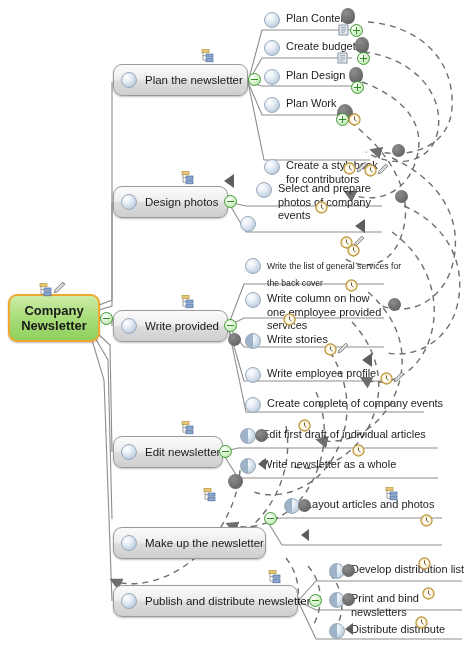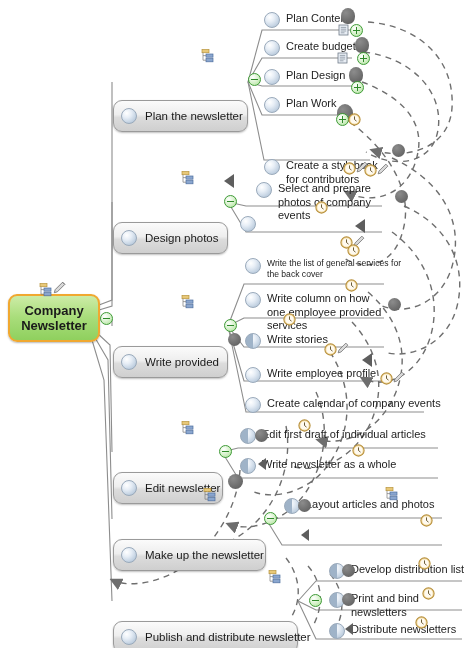--- a/index.html
+++ b/index.html
@@ -32,36 +32,35 @@
     position:absolute;
     box-sizing:border-box;
     border:1px solid #9a9a9a;
     border-radius:9px;
     background:linear-gradient(180deg,#fbfbfb 0%,#eeeeee 45%,#dcdcdc 55%,#cfcfcf 100%);
     box-shadow:0 1px 2px rgba(0,0,0,.25);
     display:flex;align-items:center;
     color:#1a1a1a;
     font-size:11.5px;
     white-space:nowrap;
-    margin-top:36px;
   }
   .branch-node .bullet{margin-left:7px;margin-right:8px;flex:0 0 auto;}
   .branch-node .btxt{flex:1 1 auto;text-align:center;padding-right:10px;}
 
   
   .leaf{
     position:absolute;
     display:flex;
     align-items:flex-start;
     font-size:11px;
     color:#1d1d1d;
     line-height:13.5px;
   }
   .leaf .ltxt{padding-left:6px;white-space:pre-line;}
-  .leaf.small .ltxt{font-size:8.6px;line-height:11px;}
+  .leaf.small .ltxt{font-size:8.6px;line-height:17px;}
 
   
   .bullet{
     width:16px;height:16px;border-radius:50%;
     background:radial-gradient(circle at 34% 30%,#ffffff 0%,#e7eef6 34%,#c3d2e2 70%,#9fb3c8 100%);
     border:1px solid #9aaabb;
     box-sizing:border-box;
     flex:0 0 auto;
   }
   .bullet.half{
@@ -382,21 +381,21 @@
   <div class="leaf" style="left:245px;top:367px;">
     <span class="bullet"></span>
     <span class="ltxt">Write employee profile</span>
   </div>
   <div class="leaf" style="left:245px;top:333px;">
     <span class="bullet half"></span>
     <span class="ltxt">Write stories</span>
   </div>
   <div class="leaf" style="left:245px;top:397px;">
     <span class="bullet"></span>
-    <span class="ltxt">Create calendar of company events</span>
+    <span class="ltxt">Create complete of company events</span>
   </div>
 
   <div class="clockicon" style="left:347px;top:243px;">
     <svg width="13" height="13" viewBox="0 0 13 13">
         <circle cx="6.5" cy="6.5" r="5.6" fill="#f6e2b0" stroke="#b8903c" stroke-width="1.1"></circle>
         <circle cx="6.5" cy="6.5" r="4" fill="#fffaf0"></circle>
         <path d="M6.5,6.5 L6.5,3.4 M6.5,6.5 L8.5,8.1" stroke="#5a4a20" stroke-width=".9" fill="none"></path>
       </svg>
   </div>
   <div class="clockicon" style="left:345px;top:278px;">
@@ -475,21 +474,21 @@
   <div style="position:absolute;left:258px;top:458px;width:0;height:0;border-top:6px solid transparent;border-bottom:6px solid transparent;border-right:8px solid #5e5e5e;"></div>
   <div class="clockicon" style="left:352px;top:443px;">
     <svg width="13" height="13" viewBox="0 0 13 13">
         <circle cx="6.5" cy="6.5" r="5.6" fill="#f6e2b0" stroke="#b8903c" stroke-width="1.1"></circle>
         <circle cx="6.5" cy="6.5" r="4" fill="#fffaf0"></circle>
         <path d="M6.5,6.5 L6.5,3.4 M6.5,6.5 L8.5,8.1" stroke="#5a4a20" stroke-width=".9" fill="none"></path>
       </svg>
   </div>
   <div class="dotico" style="left:228px;top:474px;width:15px;height:15px;"></div>
 
-  <div class="branch-node" style="left:113px;top:503px;width:153px;height:32px;">
+  <div class="branch-node" style="left:113px;top:527px;width:153px;height:32px;">
     <span class="bullet"></span>
     <span class="btxt">Make up the newsletter</span>
   </div>
   <div class="orgicon" style="left:200px;top:488px;">
     <svg width="17" height="14" viewBox="0 0 17 14">
       <rect x="4" y="0.5" width="7" height="3.2" fill="#e8c878" stroke="#b8953c" stroke-width=".7"></rect>
       <rect x="8" y="5" width="7" height="3.2" fill="#8aa6cf" stroke="#4f6f9f" stroke-width=".7"></rect>
       <rect x="8" y="9.6" width="7" height="3.2" fill="#8aa6cf" stroke="#4f6f9f" stroke-width=".7"></rect>
       <path d="M5,3.7 L5,11.2 L8,11.2 M5,6.6 L8,6.6" stroke="#7a7a7a" stroke-width=".7" fill="none"></path>
     </svg>
@@ -543,21 +542,21 @@
   <div class="dotico" style="left:342px;top:564px;"></div>
 
   <div class="leaf" style="left:329px;top:592px;">
     <span class="bullet half"></span>
     <span class="ltxt">Print and bind newsletters</span>
   </div>
   <div class="dotico" style="left:342px;top:593px;"></div>
 
   <div class="leaf" style="left:329px;top:623px;">
     <span class="bullet half"></span>
-    <span class="ltxt">Distribute newsletters</span>
+    <span class="ltxt">Distribute distribute</span>
   </div>
   <div style="position:absolute;left:345px;top:623px;width:0;height:0;border-top:6px solid transparent;border-bottom:6px solid transparent;border-right:8px solid #5e5e5e;"></div>
 
   <div class="clockicon" style="left:418px;top:556px;">
     <svg width="13" height="13" viewBox="0 0 13 13">
         <circle cx="6.5" cy="6.5" r="5.6" fill="#f6e2b0" stroke="#b8903c" stroke-width="1.1"></circle>
         <circle cx="6.5" cy="6.5" r="4" fill="#fffaf0"></circle>
         <path d="M6.5,6.5 L6.5,3.4 M6.5,6.5 L8.5,8.1" stroke="#5a4a20" stroke-width=".9" fill="none"></path>
       </svg>
   </div>

